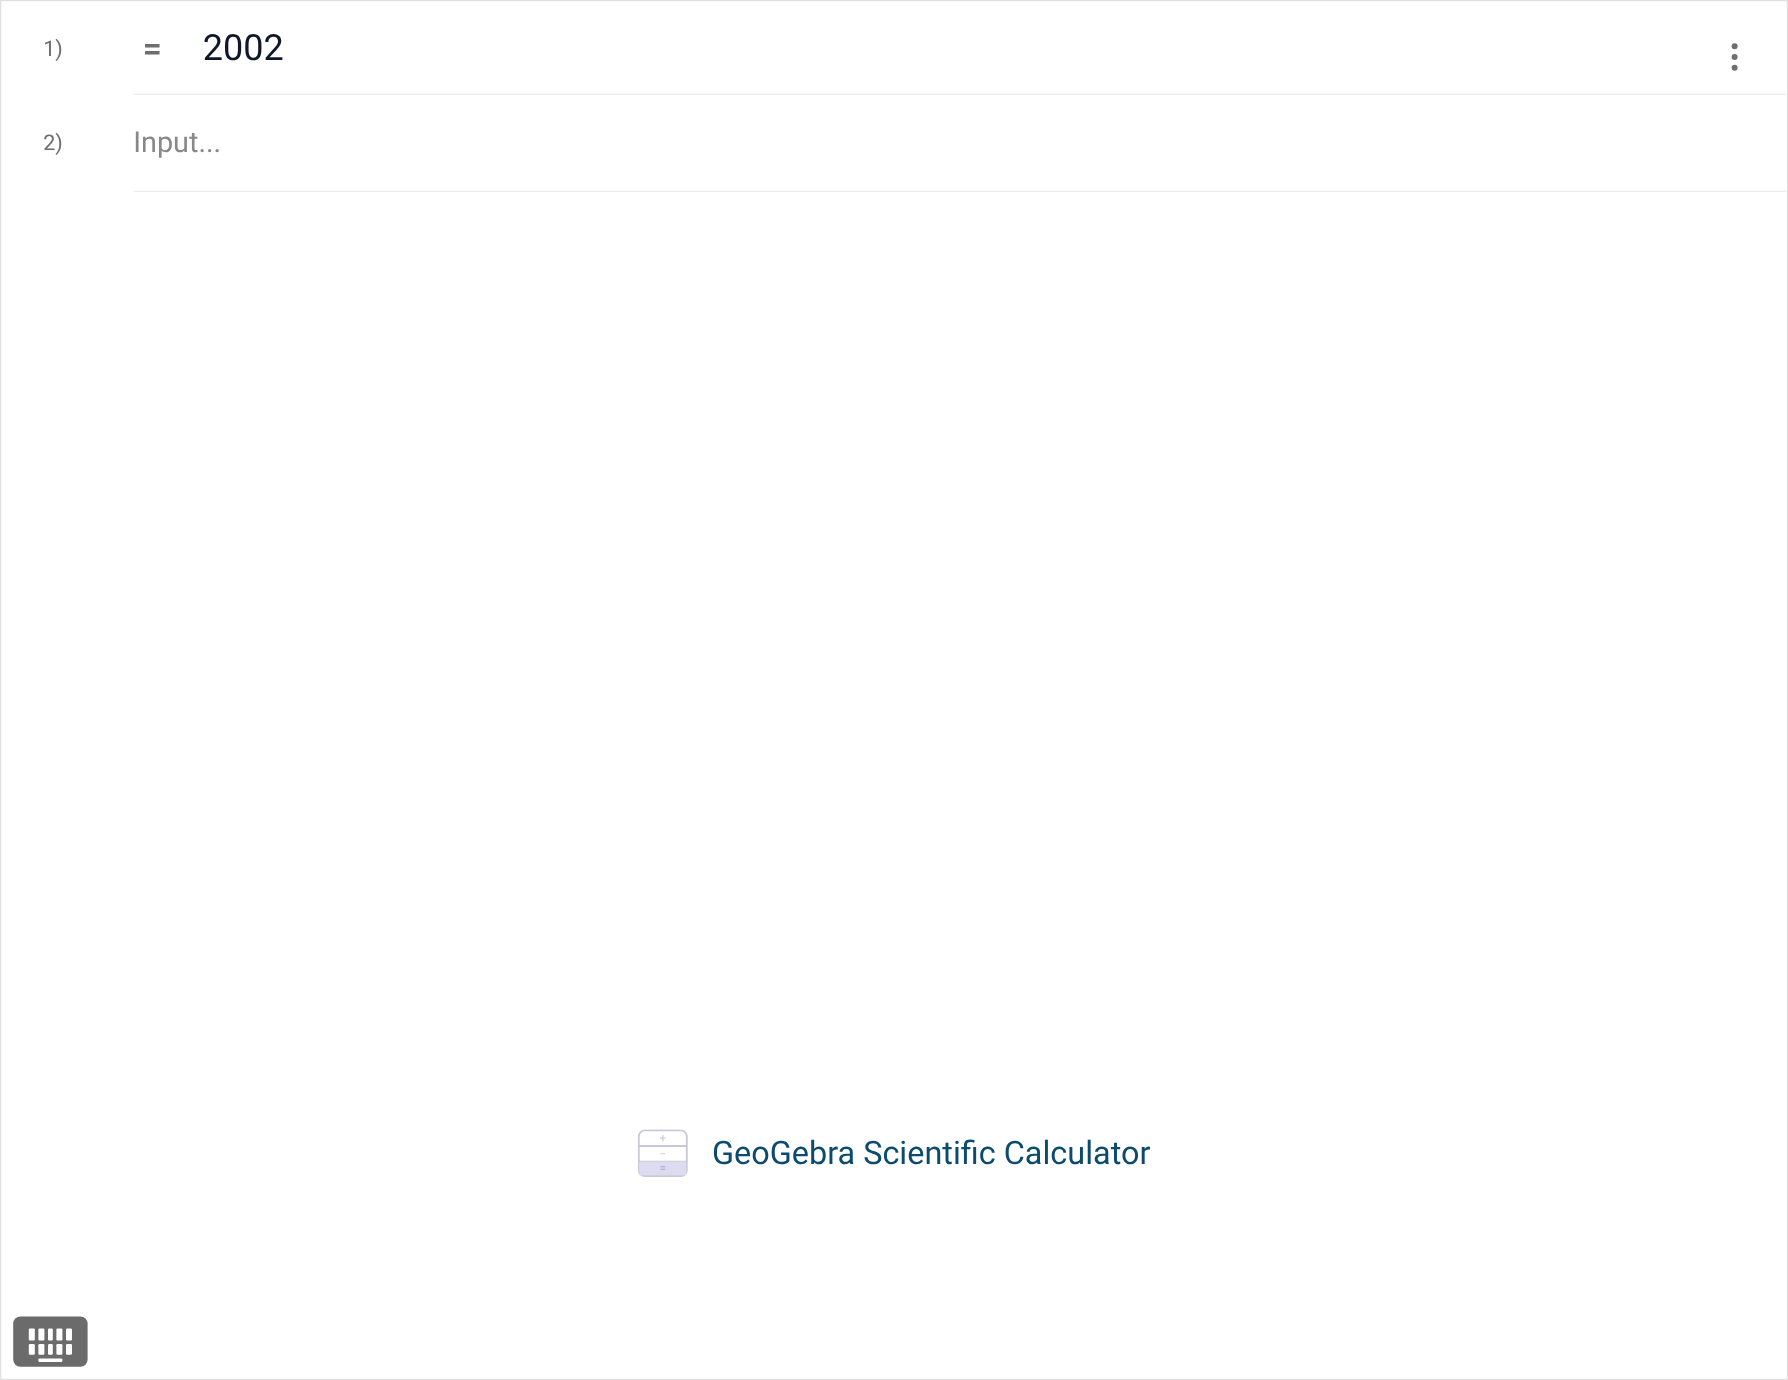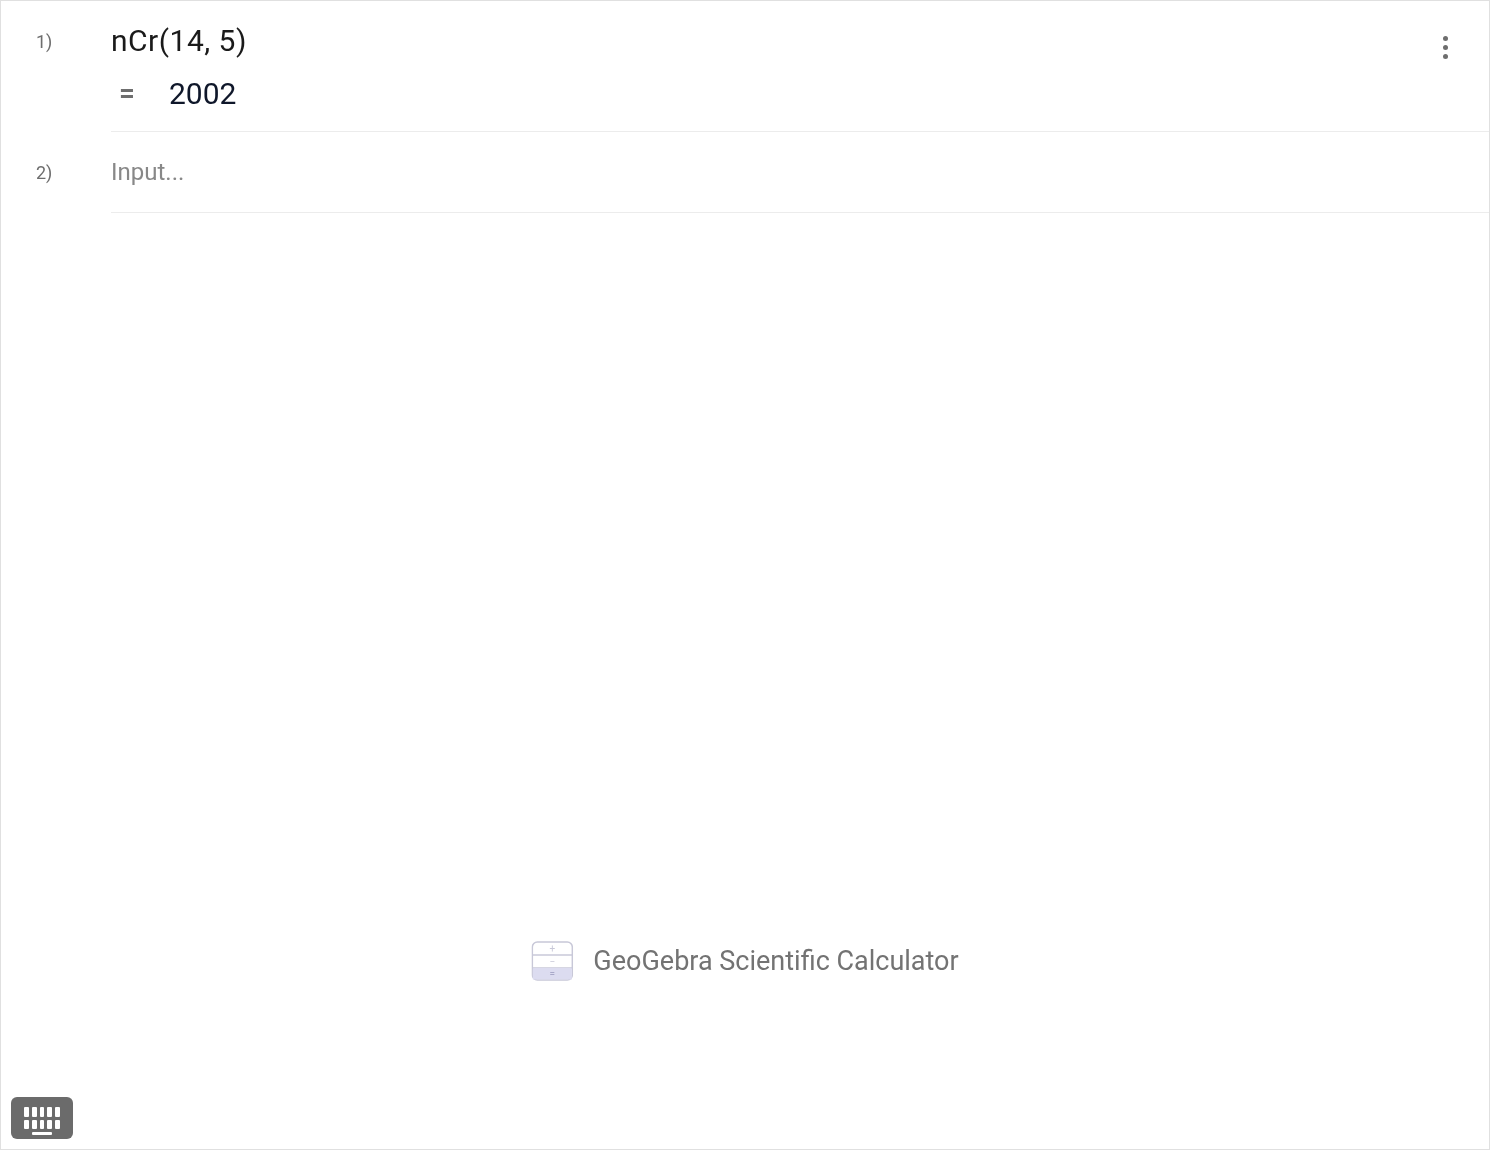--- a/index.html
+++ b/index.html
@@ -110,21 +110,21 @@
       width: 42px;
       height: 40px;
       position: relative;
     }
     .branding-icon-svg {
       width: 42px;
       height: 40px;
     }
     .branding-text {
       font-size: 27px;
-      color: #737373;
+      color: #0c4a6e;
       font-weight: 400;
     }
     .keyboard-button {
       position: absolute;
       left: 10px;
       bottom: 10px;
       width: 62px;
       height: 42px;
       background: #6b6b6b;
       border-radius: 6px;
@@ -157,23 +157,20 @@
     }
   </style>
 </head>
 <body>
 
 <div class="app-container">
 
   <div class="row">
     <div class="row-number">1)</div>
     <div class="row-content">
-      <div class="expression">
-        <span class="fn-name">nCr(14, 5)</span>
-      </div>
       <div class="result-line">
         <span class="equals">=</span>
         <span class="result-value">2002</span>
       </div>
     </div>
     <div class="more-button">
       <div class="more-dot"></div>
       <div class="more-dot"></div>
       <div class="more-dot"></div>
     </div>

